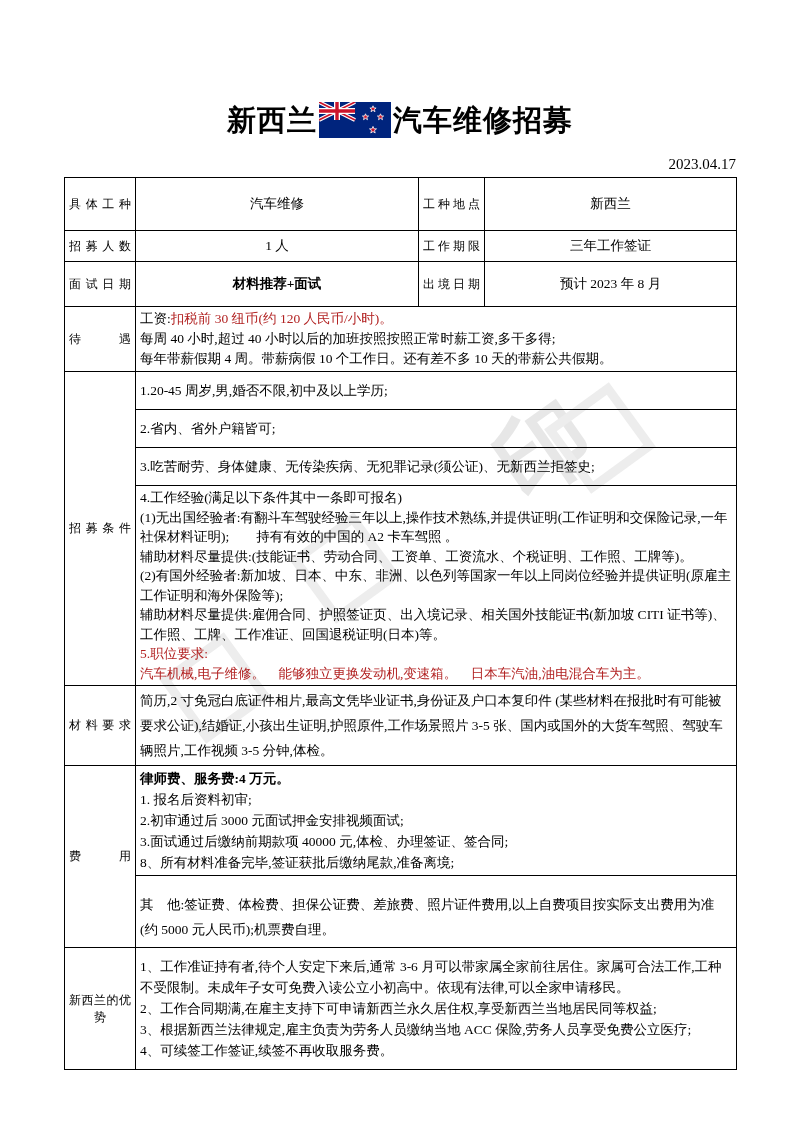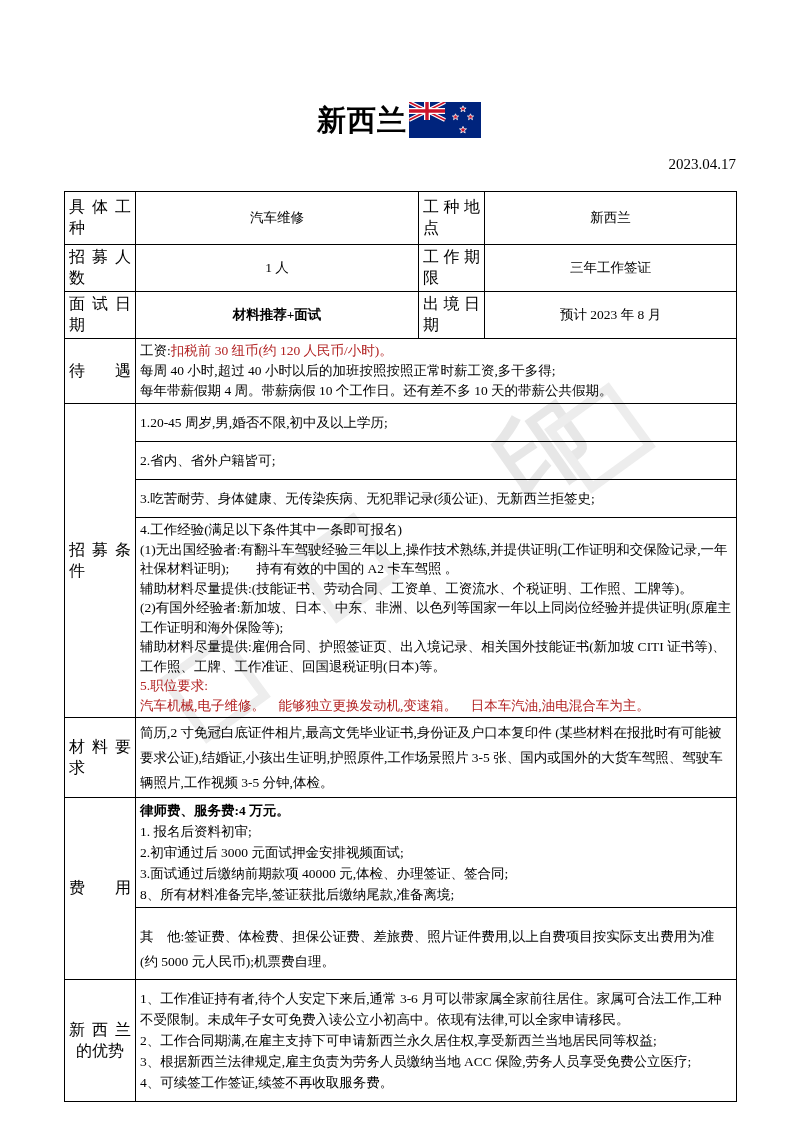--- a/index.html
+++ b/index.html
@@ -2,24 +2,24 @@
 <html><head>
 <meta charset="utf-8">
 <style>
   html,body{margin:0;padding:0;background:#ffffff;}
   .page{position:relative;width:793px;height:1122px;background:#ffffff;overflow:hidden;
         font-family:"Liberation Serif","DejaVu Serif",serif;color:#000;}
   .content{position:absolute;left:48px;top:0;width:672px;padding-left:16px;}
   .title-row{margin-top:100px;display:flex;justify-content:center;align-items:center;
              font-size:29px;font-weight:bold;letter-spacing:1px;line-height:40px;}
   .flag{width:72px;height:36px;margin:0 2px;display:block;}
-  .date-line{text-align:right;font-size:15px;margin:16px 0 18px 0;}
+  .date-line{text-align:right;font-size:15px;margin:16px 0 4px 0;}
   table.doc{border-collapse:collapse;table-layout:fixed;width:672px;font-size:13.5px;}
   table.doc td{border:1px solid #000;vertical-align:middle;padding:2px 4px;word-break:break-all;}
-  td.lbl{text-align:justify;text-align-last:justify;padding:0 7px;font-size:16px;}
+  td.lbl{text-align:justify;text-align-last:justify;padding:0 7px;font-size:12px;}
   td.lbl.ctrlbl{text-align-last:center;padding:0 4px;}
   td.val{text-align:center;}
   .bold{font-weight:bold;}
   .red{color:#b22222;font-weight:normal;}
   .und{}
   .tx{white-space:pre-wrap;}
   .lh21{line-height:21px;}
   .lh20{line-height:20px;}
   .lh25{line-height:25px;}
   .exp div{line-height:19.5px;}
@@ -60,20 +60,21 @@
           <line x1="0" y1="9" x2="36" y2="9" stroke="#cc142b" stroke-width="3.4"></line>
         </g>
 
         <g fill="#cc142b" stroke="#ffffff" stroke-width="0.8">
           <path transform="translate(54,7)" d="M0,-3.2 L0.95,-1 3.1,-1 1.35,0.5 2,2.7 0,1.35 -2,2.7 -1.35,0.5 -3.1,-1 -0.95,-1 Z"></path>
           <path transform="translate(46.5,15)" d="M0,-3.2 L0.95,-1 3.1,-1 1.35,0.5 2,2.7 0,1.35 -2,2.7 -1.35,0.5 -3.1,-1 -0.95,-1 Z"></path>
           <path transform="translate(61.5,15)" d="M0,-3.2 L0.95,-1 3.1,-1 1.35,0.5 2,2.7 0,1.35 -2,2.7 -1.35,0.5 -3.1,-1 -0.95,-1 Z"></path>
           <path transform="translate(54,28)" d="M0,-3.6 L1.05,-1.15 3.5,-1.15 1.5,0.55 2.2,3 0,1.5 -2.2,3 -1.5,0.55 -3.5,-1.15 -1.05,-1.15 Z"></path>
         </g>
       </svg>
+      <span>汽车维修招募</span>
     </div>
 
     <div class="date-line">2023.04.17</div>
 
     <table class="doc">
       <colgroup>
           <col style="width:71px">
           <col style="width:283px">
           <col style="width:66px">
           <col style="width:252px">

